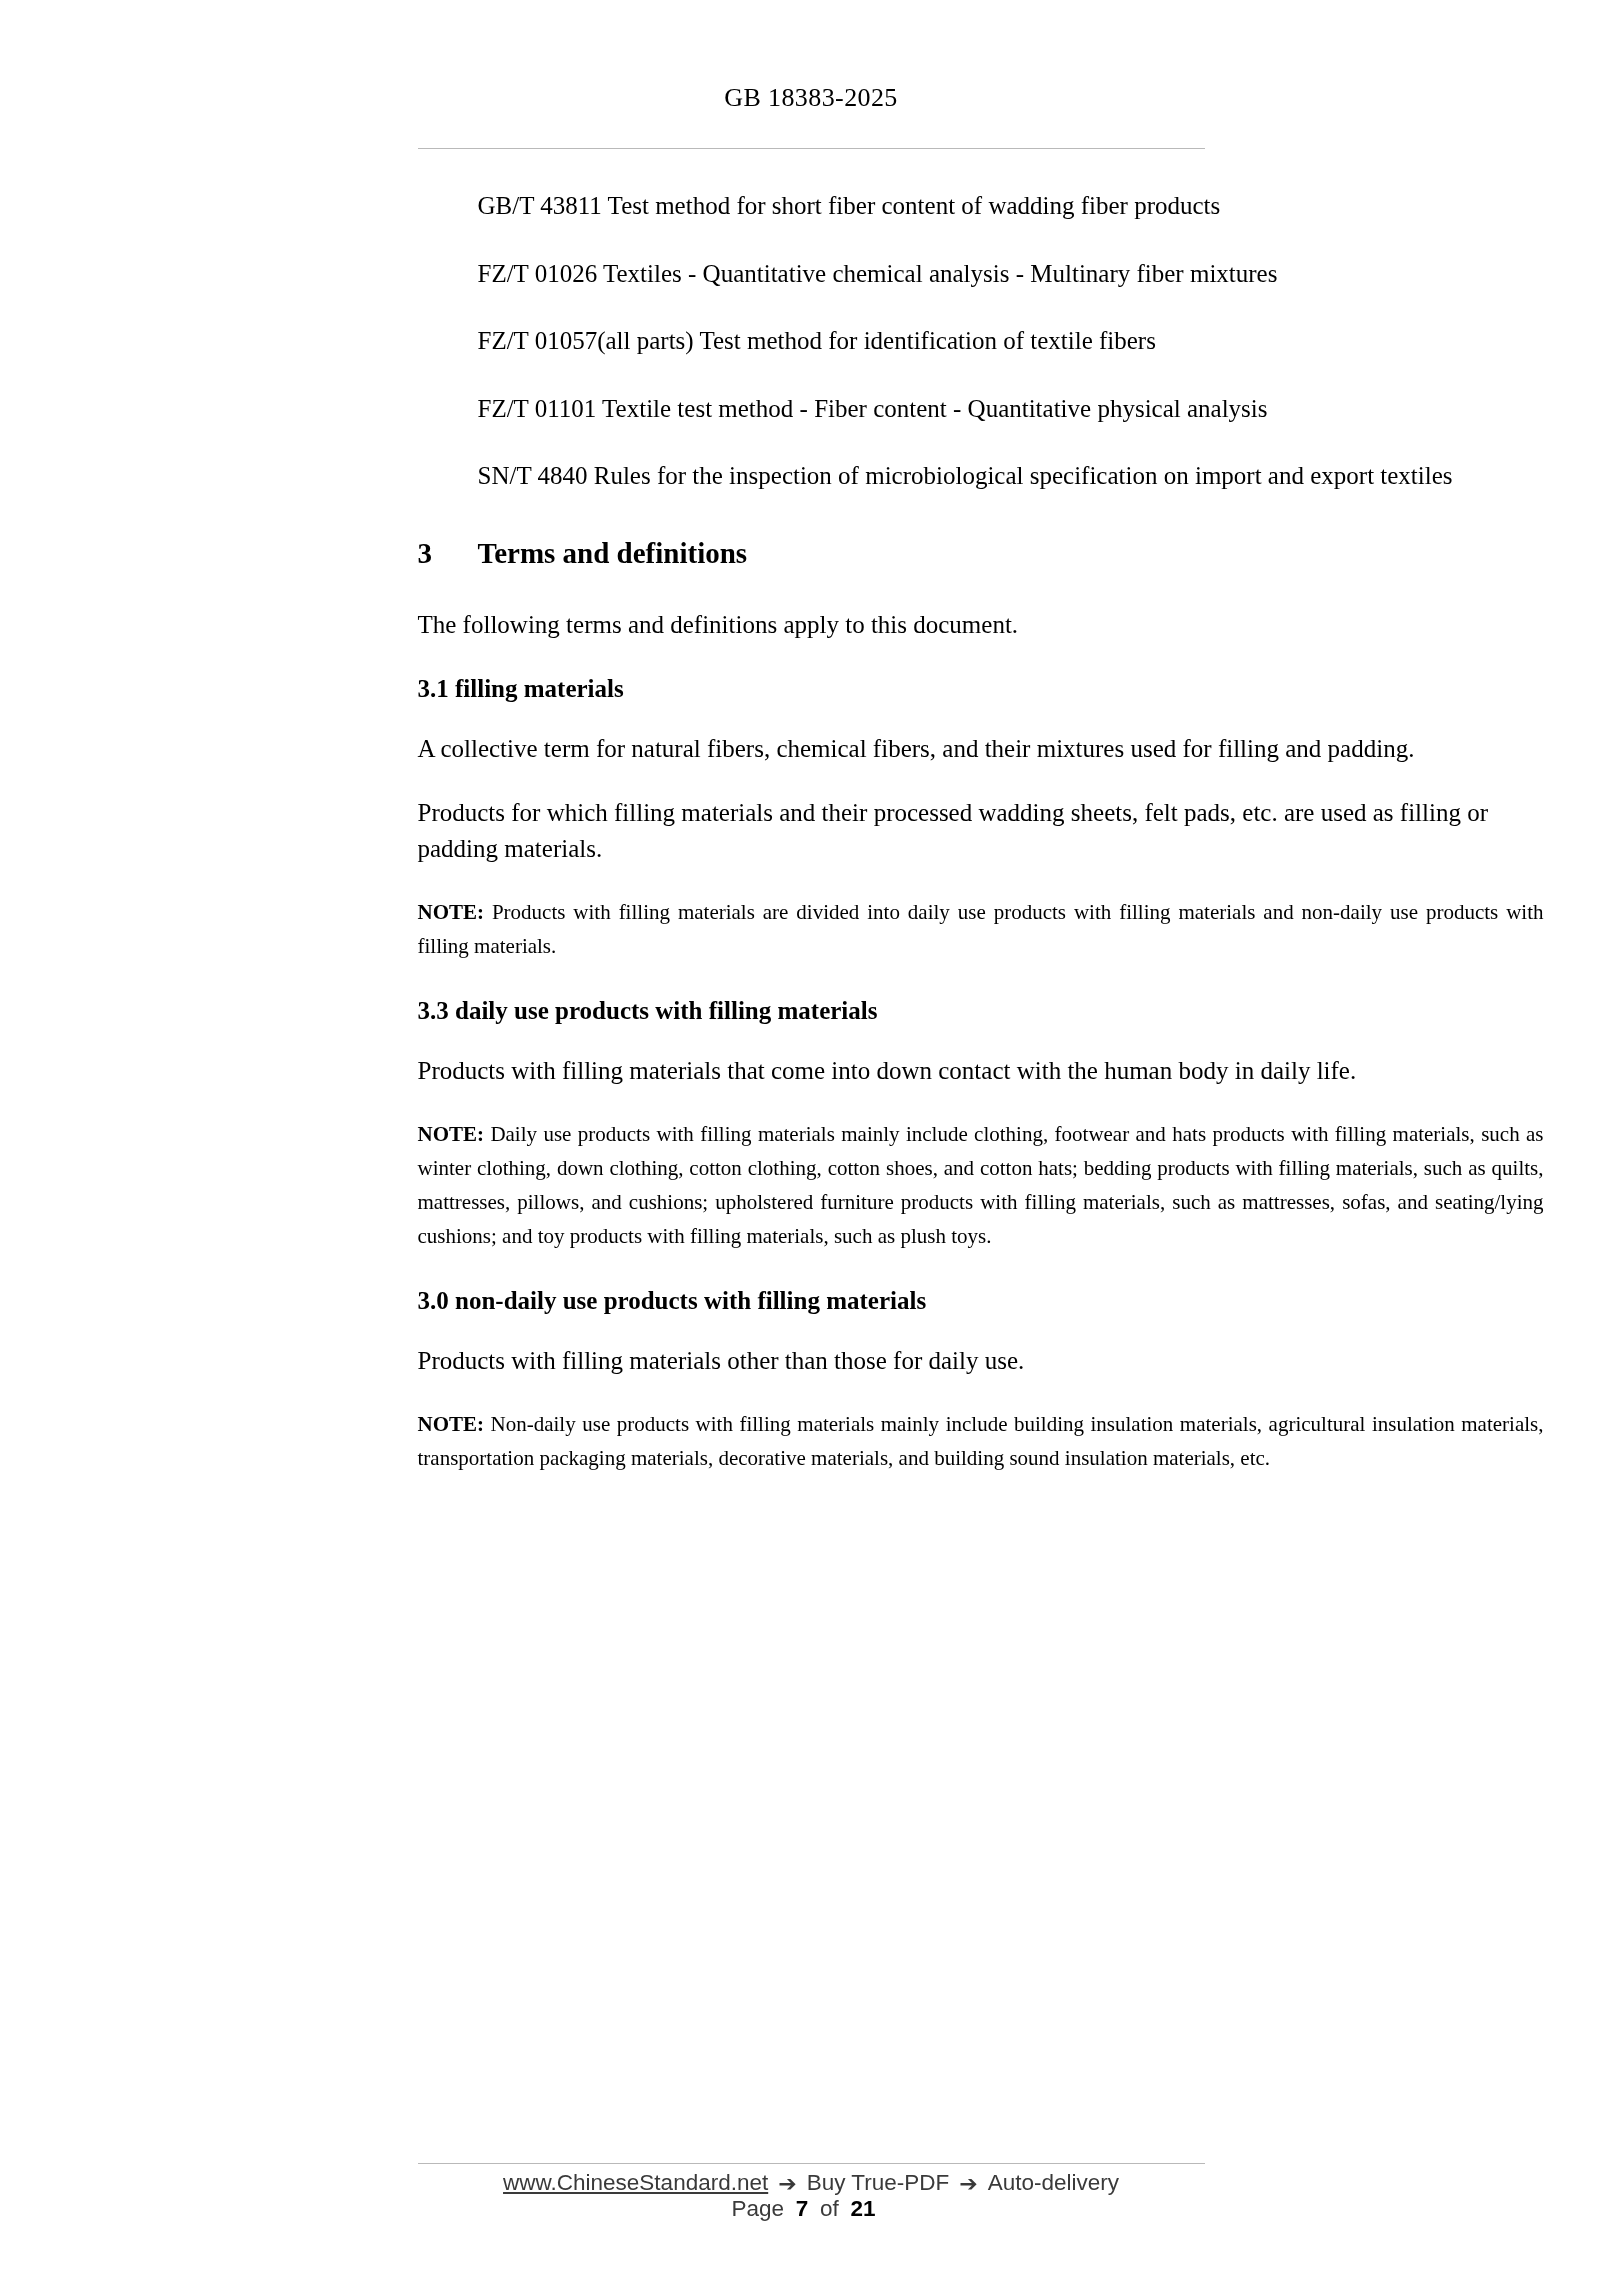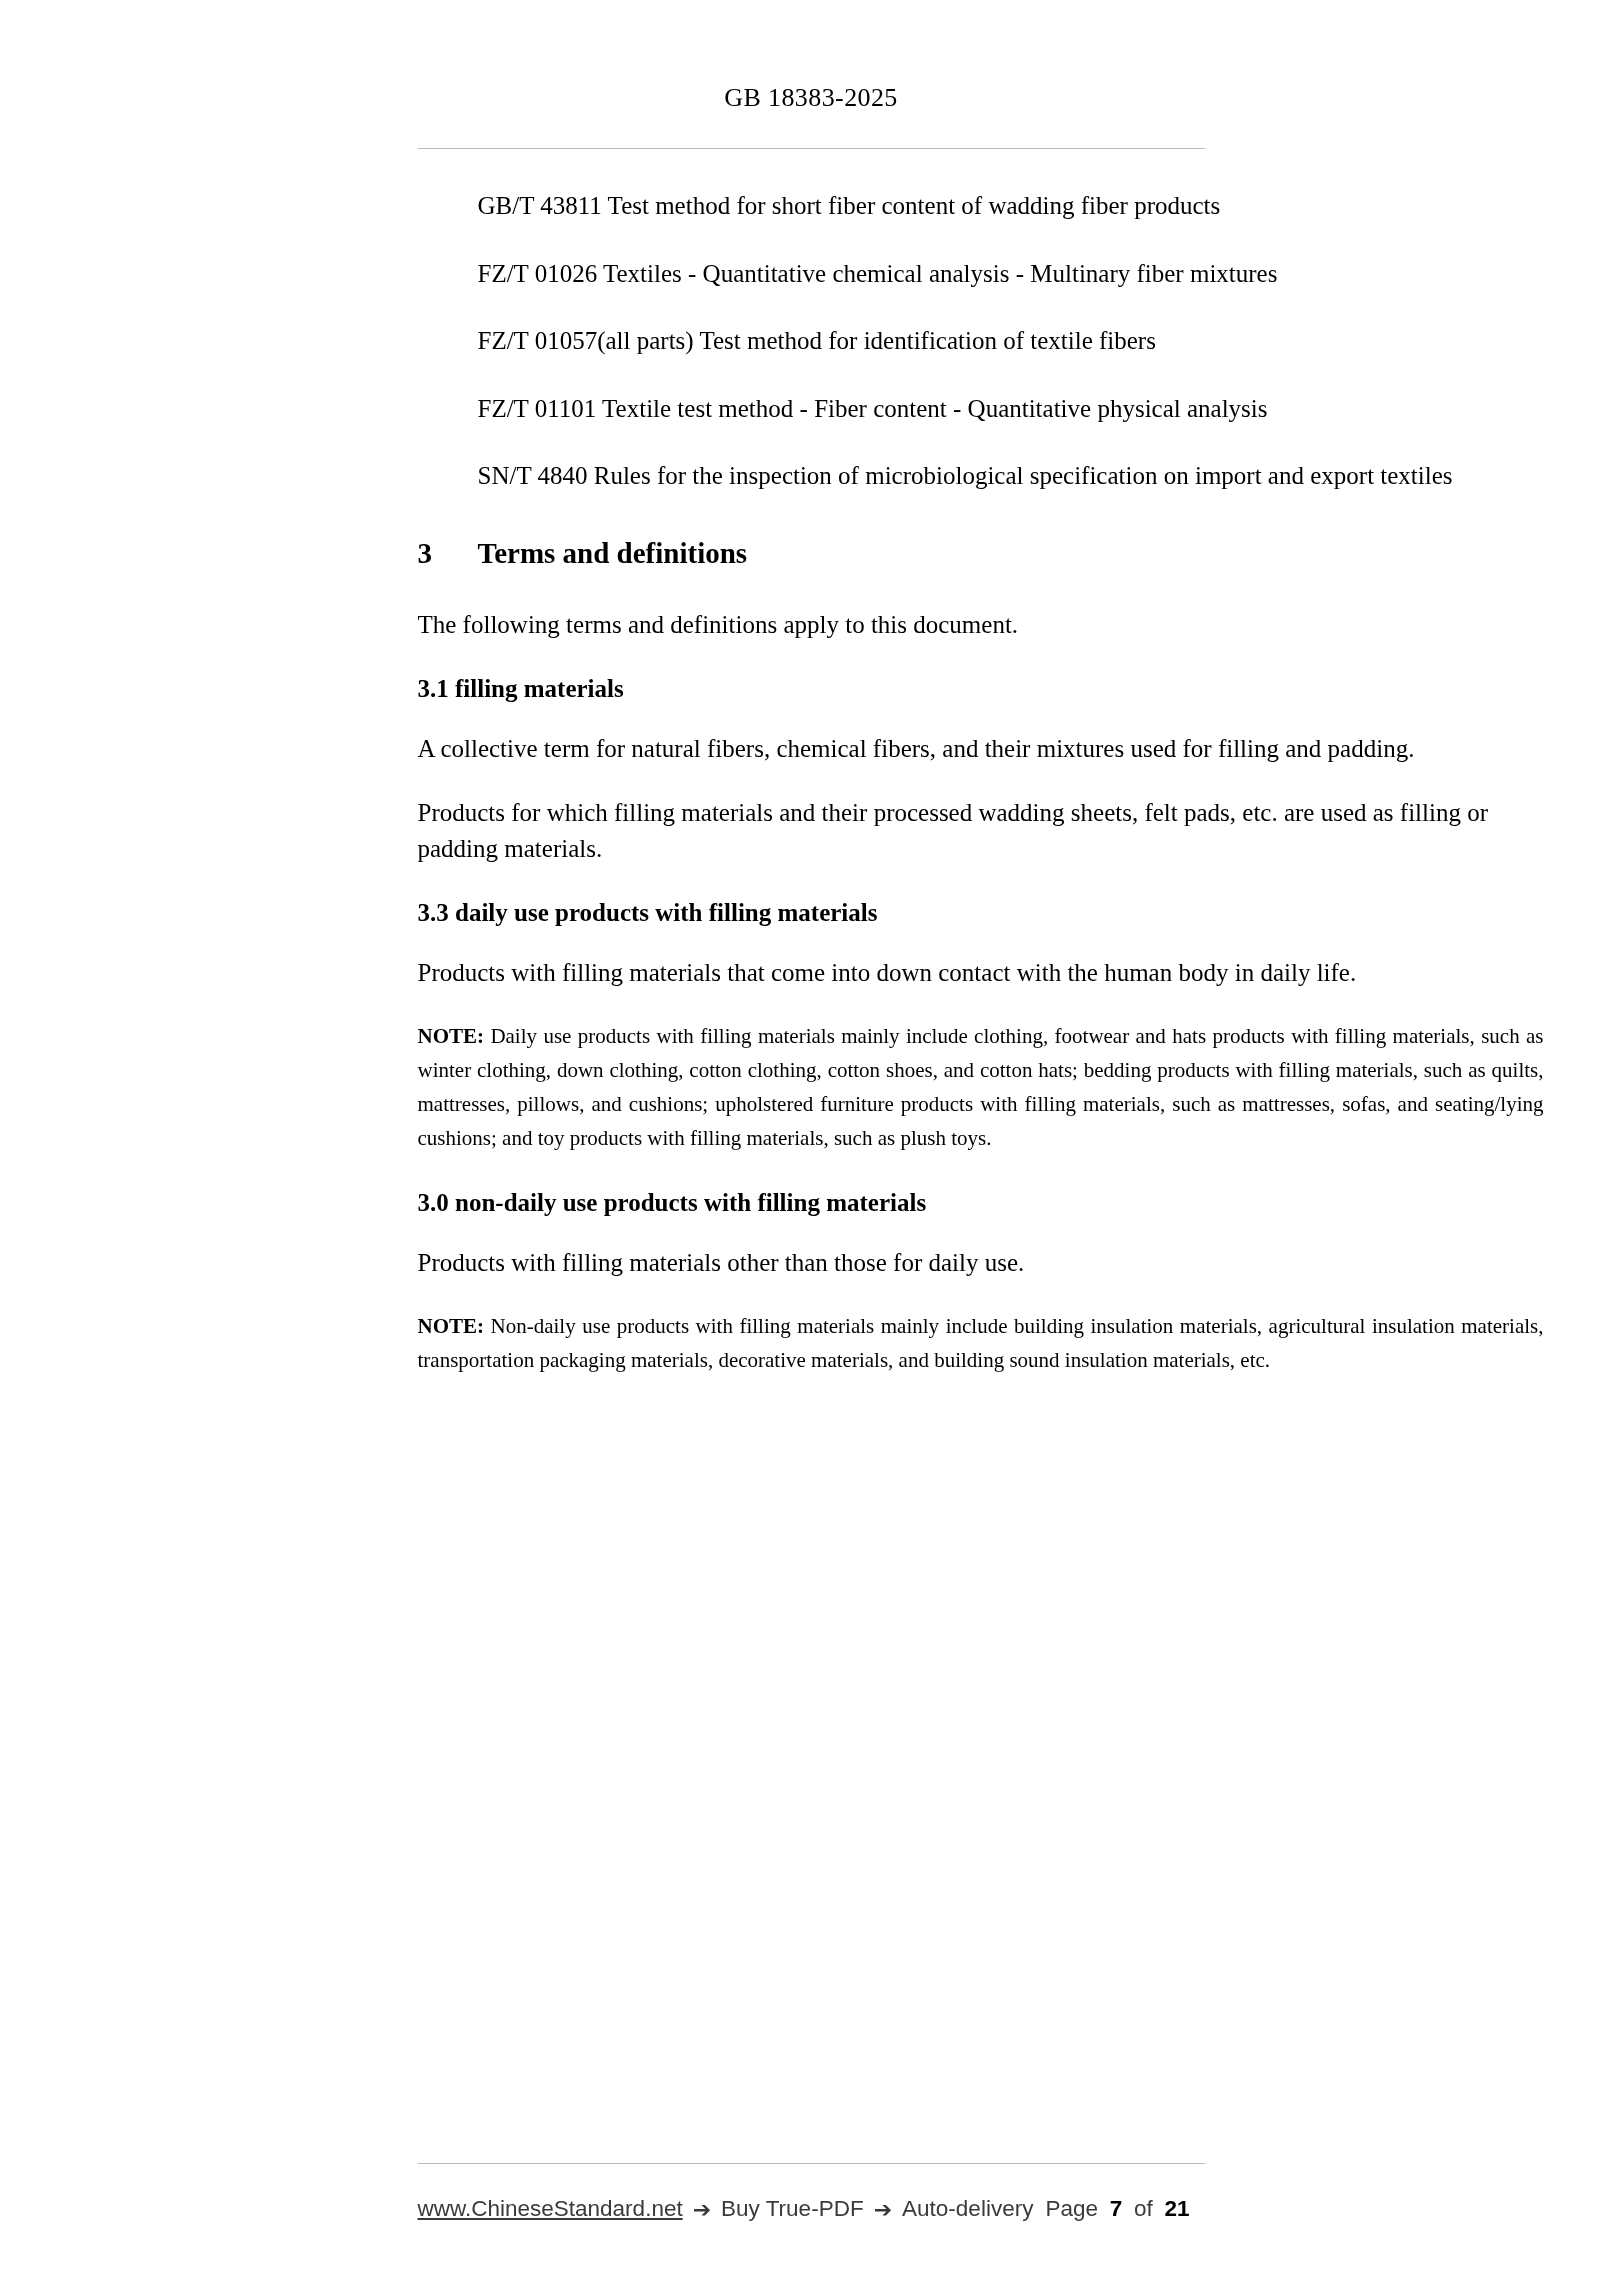--- a/index.html
+++ b/index.html
@@ -105,20 +105,21 @@
     position: absolute;
     bottom: 73px;
     left: 248px;
     right: 248px;
     display: flex;
     align-items: center;
     justify-content: space-between;
     font-family: "Liberation Sans", sans-serif;
     font-size: 22.5px;
     color: #3a3a3a;
+    flex-direction: column;
   }
   .footer-left {
     display: flex;
     align-items: center;
     gap: 10px;
     white-space: nowrap;
   }
   .footer-left .site {
     text-decoration: underline;
     color: #3a3a3a;
@@ -162,20 +163,21 @@
       <span class="num">3</span>
       <span>Terms and definitions</span>
     </h2>
 
     <p class="body-text">The following terms and definitions apply to this document.</p>
 
     <p class="term-head">3.1 filling materials</p>
     <p class="body-text">A collective term for natural fibers, chemical fibers, and their mixtures used for filling and padding.</p>
 
     <p class="body-text">Products for which filling materials and their processed wadding sheets, felt pads, etc. are used as filling or padding materials.</p>
+    <p class="note"><span class="note-label">NOTE:</span><span> Products with filling materials are divided into daily use products with filling materials and non-daily use products with filling materials.</span></p>
 
     <p class="term-head">3.3 daily use products with filling materials</p>
     <p class="body-text justify">Products with filling materials that come into down contact with the human body in daily life.</p>
     <p class="note"><span class="note-label">NOTE:</span><span> Daily use products with filling materials mainly include clothing, footwear and hats products with filling materials, such as winter clothing, down clothing, cotton clothing, cotton shoes, and cotton hats; bedding products with filling materials, such as quilts, mattresses, pillows, and cushions; upholstered furniture products with filling materials, such as mattresses, sofas, and seating/lying cushions; and toy products with filling materials, such as plush toys.</span></p>
 
     <p class="term-head">3.0 non-daily use products with filling materials</p>
     <p class="body-text">Products with filling materials other than those for daily use.</p>
     <p class="note"><span class="note-label">NOTE:</span><span> Non-daily use products with filling materials mainly include building insulation materials, agricultural insulation materials, transportation packaging materials, decorative materials, and building sound insulation materials, etc.</span></p>
 
   </div>

